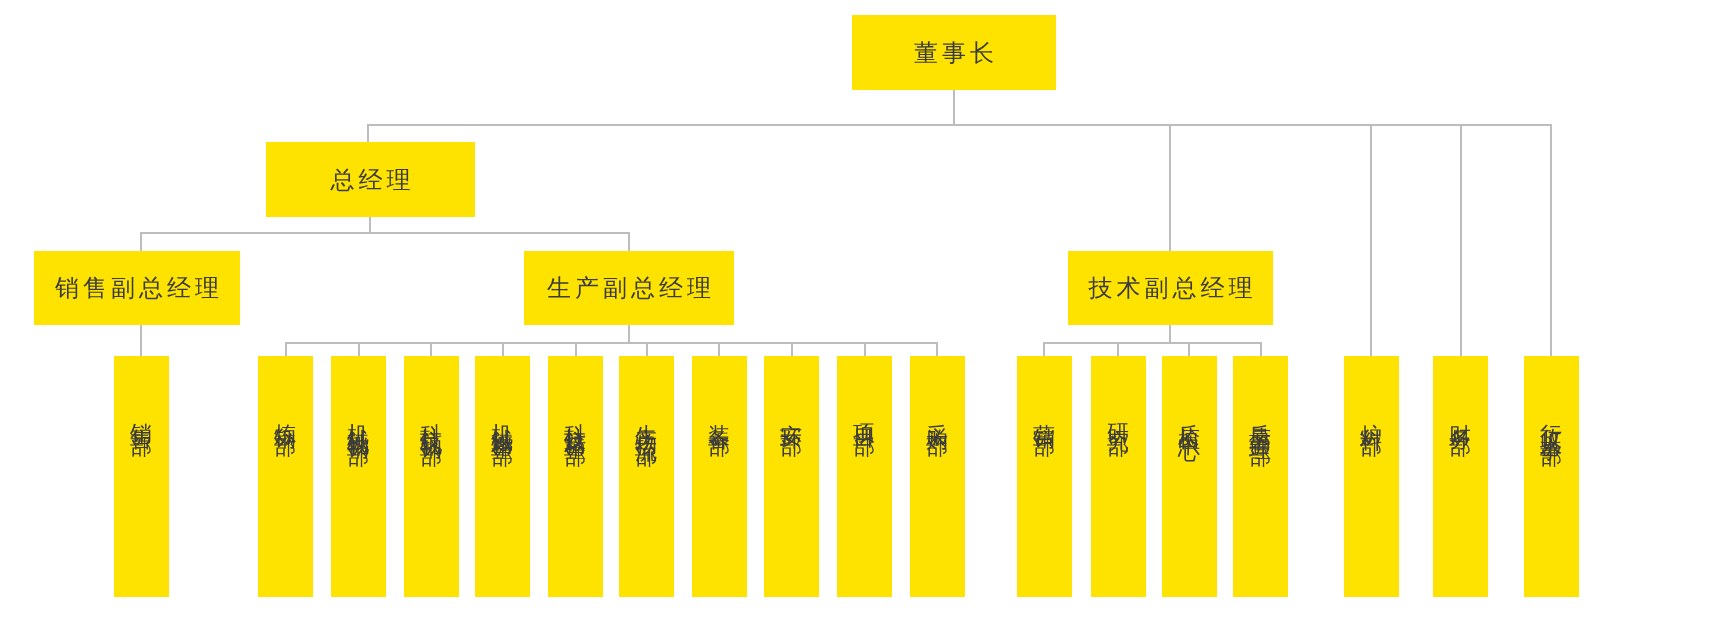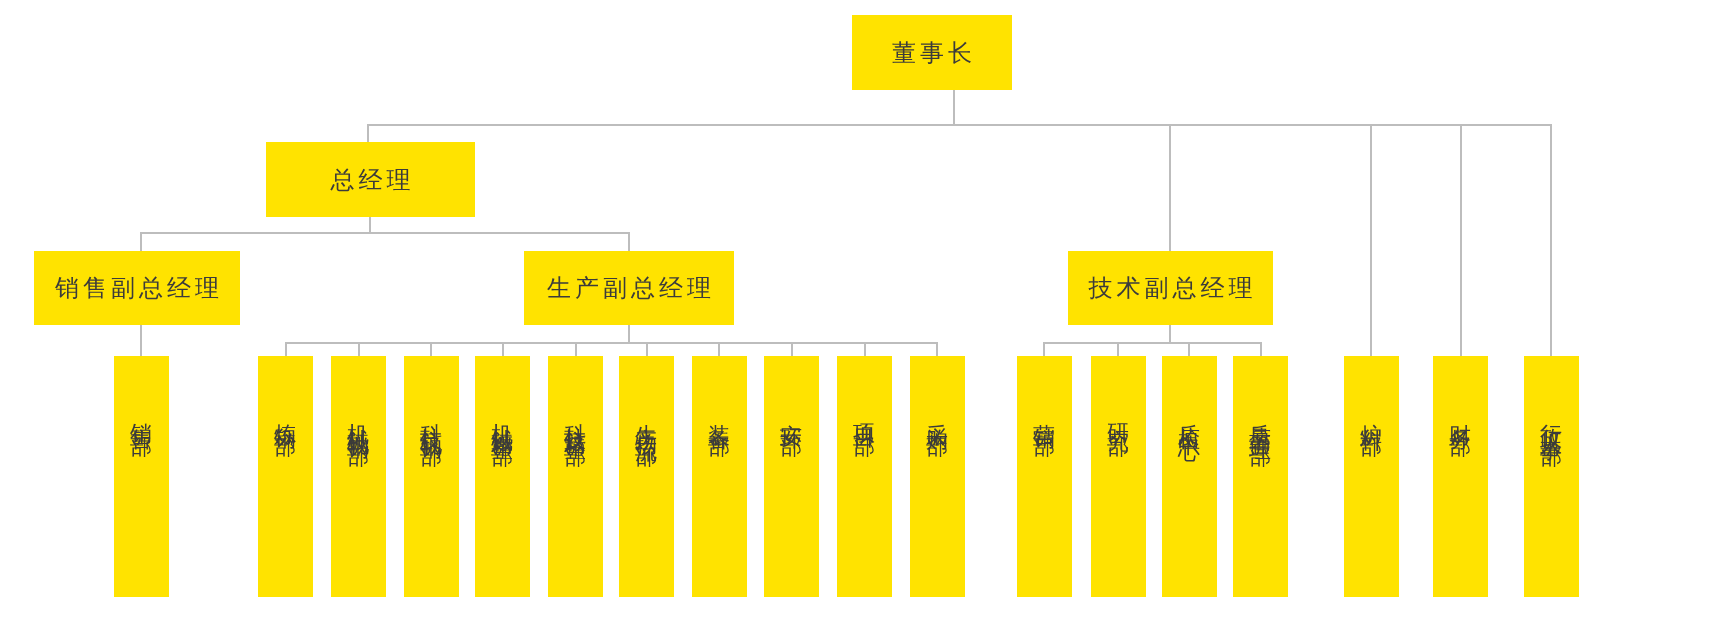--- a/index.html
+++ b/index.html
@@ -81,21 +81,21 @@
   <div class="vl" style="left:864px;top:342px;height:14px"></div>
   <div class="vl" style="left:936px;top:342px;height:14px"></div>
 
   <div class="vl" style="left:1169px;top:324px;height:20px"></div>
   <div class="hl" style="left:1043px;top:342px;width:219px"></div>
   <div class="vl" style="left:1043px;top:342px;height:14px"></div>
   <div class="vl" style="left:1117px;top:342px;height:14px"></div>
   <div class="vl" style="left:1188px;top:342px;height:14px"></div>
   <div class="vl" style="left:1260px;top:342px;height:14px"></div>
 
-  <div class="node h" style="left:852px;top:15px;width:160px;height:75px">董事长</div>
+  <div class="node h" style="left:852px;top:15px;width:204px;height:75px">董事长</div>
 
   <div class="node h" style="left:34px;top:251px;width:206px;height:74px">销售副总经理</div>
 
   <div class="node h" style="left:266px;top:142px;width:209px;height:75px">总经理</div>
 
   <div class="node h" style="left:1068px;top:251px;width:205px;height:74px">技术副总经理</div>
 
   <div class="node h" style="left:524px;top:251px;width:210px;height:74px">生产副总经理</div>
 
   <div class="node v" style="left:114px;top:356px">销售部</div>

